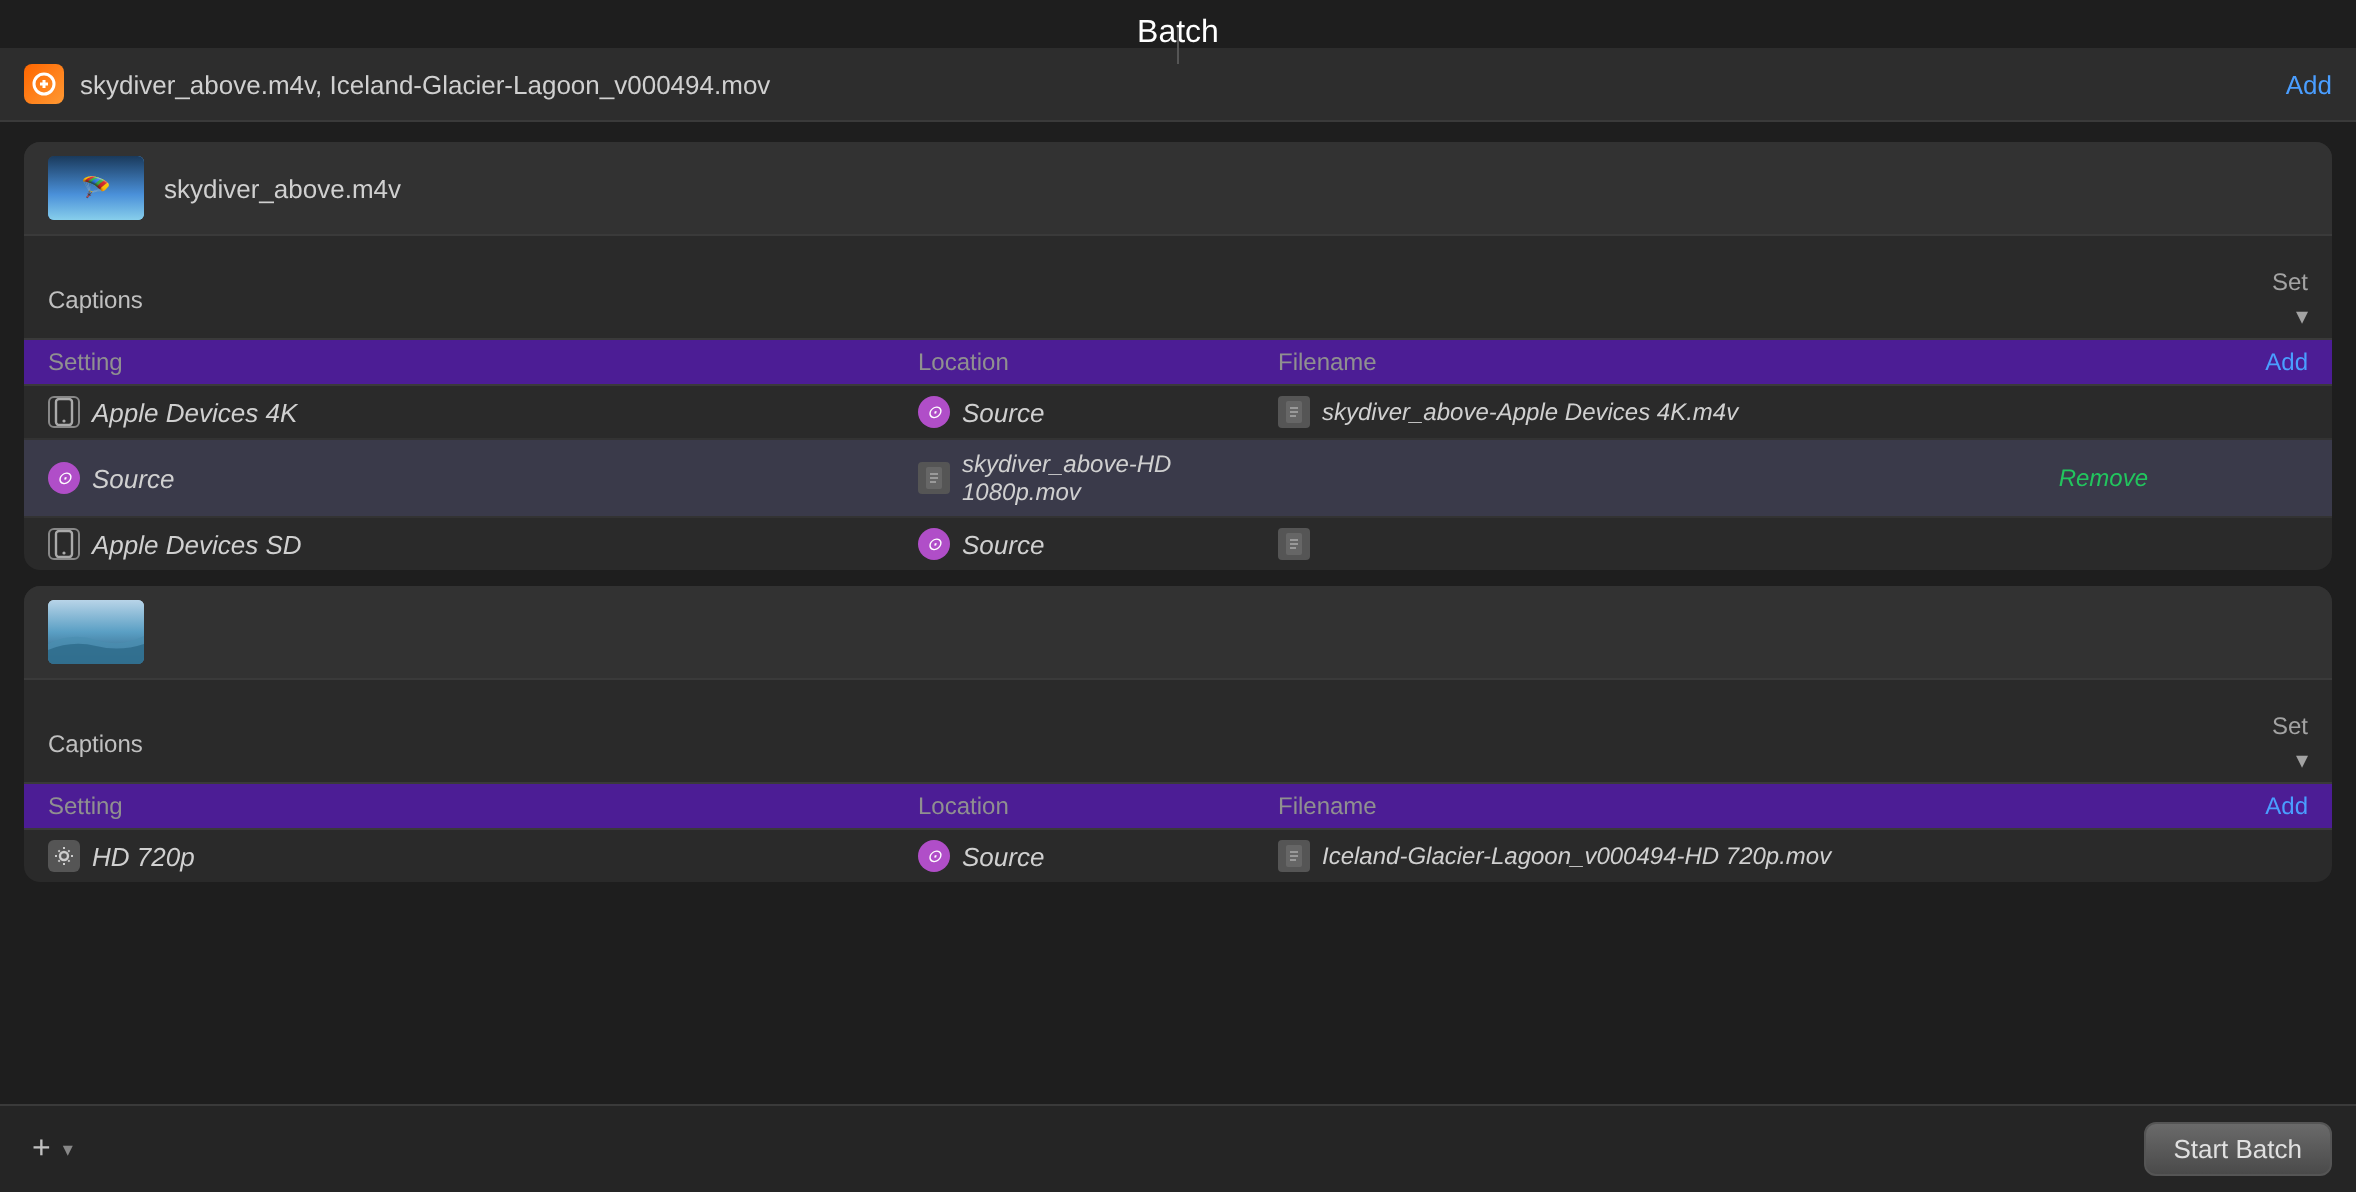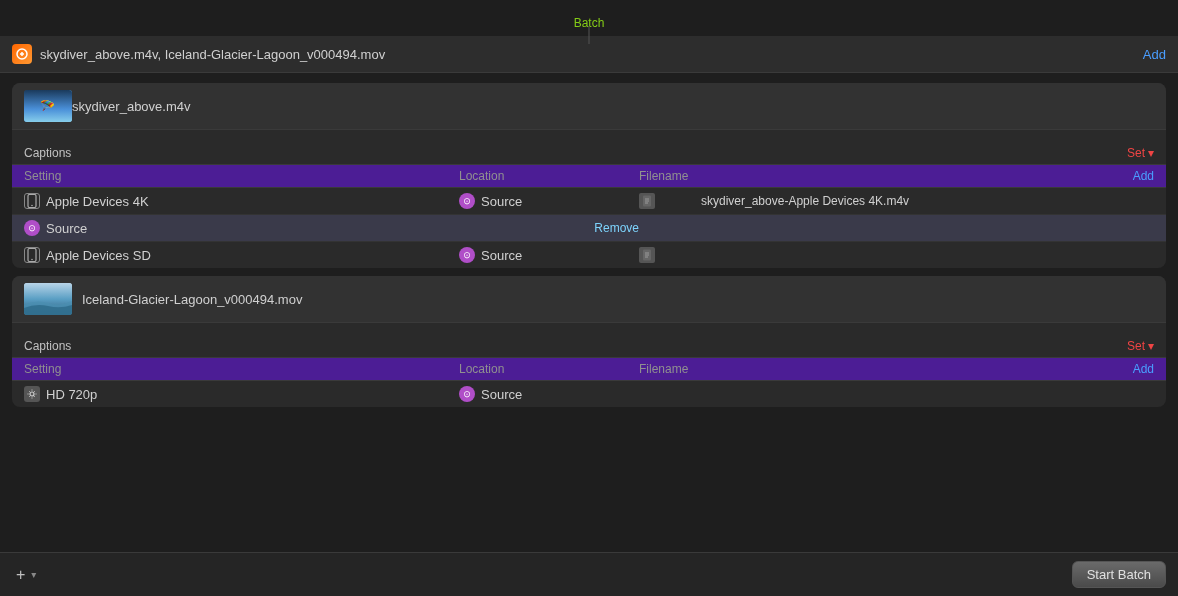--- a/index.html
+++ b/index.html
@@ -12,25 +12,25 @@
       height: 596px;
       overflow: hidden;
       display: flex;
       flex-direction: column;
     }
 
     
     .title-bar {
       text-align: center;
       padding: 10px 0 0 0;
-      color: #84cc16;
-      font-size: 12px;
+      color: #ffffff;
+      font-size: 16px;
       font-weight: 500;
       position: relative;
-      height: 36px;
+      height: 24px;
       display: flex;
       align-items: center;
       justify-content: center;
     }
     .title-bar::after {
       content: '';
       position: absolute;
       bottom: 0;
       left: 50%;
       transform: translateX(-50%);
@@ -91,26 +91,27 @@
       padding: 4px 12px;
       background: #2a2a2a;
       border-bottom: 1px solid #3a3a3a;
       margin-top: 12px;
     }
     .captions-label {
       color: #c0c0c0;
       font-size: 12px;
     }
     .set-dropdown {
-      color: #ef4444;
+      color: #a3a3a3;
       font-size: 12px;
       cursor: pointer;
       display: flex;
       align-items: flex-end;
       gap: 3px;
+      flex-direction: column;
     }
 
     
     .table-header {
       display: grid;
       grid-template-columns: 1fr 180px 1fr 80px;
       padding: 4px 12px;
       background: #4c1d95;
       border-bottom: 1px solid #3a3a3a;
     }
@@ -137,20 +138,21 @@
     .table-row:last-child {
       border-bottom: none;
     }
 
     .cell {
       display: flex;
       align-items: center;
       gap: 6px;
       color: #d0d0d0;
       font-size: 13px;
+      font-style: italic;
     }
     .cell.action {
       justify-content: flex-end;
     }
 
     
     .setting-icon {
       width: 16px;
       height: 16px;
       border-radius: 2px;
@@ -189,21 +191,21 @@
       border-radius: 2px;
       background: #4a4a4a;
       display: flex;
       align-items: center;
       justify-content: center;
       flex-shrink: 0;
       font-size: 8px;
     }
 
     .remove-btn {
-      color: #7dd3fc;
+      color: #22c55e;
       font-size: 12px;
       cursor: pointer;
     }
 
     
     .bottom-bar {
       display: flex;
       align-items: center;
       justify-content: space-between;
       padding: 8px 12px;
@@ -284,21 +286,21 @@
             <linearGradient id="sky1" x1="0" y1="0" x2="0" y2="1">
               <stop offset="0%" stop-color="#1a3a5c"></stop>
               <stop offset="60%" stop-color="#4a90d9"></stop>
               <stop offset="100%" stop-color="#87ceeb"></stop>
             </linearGradient>
           </defs>
           <rect width="48" height="32" fill="url(#sky1)"></rect>
           <text x="24" y="20" text-anchor="middle" font-size="12" fill="white">🪂</text>
         </svg>
       </div>
-      <span style="color:#d0d0d0; font-size:13px; ">skydiver_above.m4v</span>
+      <span style="color:#d0d0d0; font-size:13px; margin-left:10px;">skydiver_above.m4v</span>
     </div>
 
     <div class="captions-bar">
       <span class="captions-label">Captions</span>
       <span class="set-dropdown">
         <span>Set</span>
         <span>▾</span>
       </span>
     </div>
 
@@ -323,29 +325,38 @@
         <div class="location-icon">⊙</div>
         <span>Source</span>
       </div>
       <div class="cell">
         <div class="filename-icon" style="background:#555; border-radius:2px;">
           <svg width="10" height="12" viewBox="0 0 10 12">
             <rect x="1" y="0.5" width="8" height="11" rx="1" fill="#666"></rect>
             <path d="M3 4 L7 4 M3 6 L7 6 M3 8 L6 8" stroke="#aaa" stroke-width="0.8"></path>
           </svg>
         </div>
-        <span style="font-size:12px;margin-left:40px;">skydiver_above-Apple Devices 4K.m4v</span>
+        <span style="font-size:12px;">skydiver_above-Apple Devices 4K.m4v</span>
       </div>
       <div class="cell action"></div>
     </div>
 
     <div class="table-row selected">
       <div class="cell">
         <div class="location-icon">⊙</div>
         <span>Source</span>
+      </div>
+      <div class="cell">
+        <div class="filename-icon" style="background:#555;">
+          <svg width="10" height="12" viewBox="0 0 10 12">
+            <rect x="1" y="0.5" width="8" height="11" rx="1" fill="#666"></rect>
+            <path d="M3 4 L7 4 M3 6 L7 6 M3 8 L6 8" stroke="#aaa" stroke-width="0.8"></path>
+          </svg>
+        </div>
+        <span style="font-size:12px;">skydiver_above-HD 1080p.mov</span>
       </div>
       <div class="cell action">
         <span class="remove-btn">Remove</span>
       </div>
     </div>
 
     <div class="table-row">
       <div class="cell">
         <div class="setting-icon phone">
           <svg width="10" height="14" viewBox="0 0 10 14">
@@ -381,21 +392,20 @@
               <stop offset="0%" stop-color="#b8d4e8"></stop>
               <stop offset="50%" stop-color="#5a9fc4"></stop>
               <stop offset="100%" stop-color="#2d5a7a"></stop>
             </linearGradient>
           </defs>
           <rect width="48" height="32" fill="url(#iceland1)"></rect>
           <path d="M0 22 Q12 16 24 20 Q36 24 48 18 L48 32 L0 32 Z" fill="#4a8fb0" opacity="0.7"></path>
           <path d="M0 25 Q12 20 24 23 Q36 26 48 22 L48 32 L0 32 Z" fill="#2d6a8a" opacity="0.8"></path>
         </svg>
       </div>
-      <span style="color:#d0d0d0; font-size:13px; margin-left:10px;">Iceland-Glacier-Lagoon_v000494.mov</span>
     </div>
 
     <div class="captions-bar">
       <span class="captions-label">Captions</span>
       <span class="set-dropdown">
         <span>Set</span>
         <span>▾</span>
       </span>
     </div>
 
@@ -412,20 +422,29 @@
           <svg width="12" height="12" viewBox="0 0 12 12">
             <circle cx="6" cy="6" r="2" fill="none" stroke="#ccc" stroke-width="1.2"></circle>
             <path d="M6 1.5 L6 2.5 M6 9.5 L6 10.5 M1.5 6 L2.5 6 M9.5 6 L10.5 6 M3.2 3.2 L3.9 3.9 M8.1 8.1 L8.8 8.8 M8.8 3.2 L8.1 3.9 M3.9 8.1 L3.2 8.8" stroke="#ccc" stroke-width="1"></path>
           </svg>
         </div>
         <span>HD 720p</span>
       </div>
       <div class="cell">
         <div class="location-icon">⊙</div>
         <span>Source</span>
+      </div>
+      <div class="cell">
+        <div class="filename-icon" style="background:#555;">
+          <svg width="10" height="12" viewBox="0 0 10 12">
+            <rect x="1" y="0.5" width="8" height="11" rx="1" fill="#666"></rect>
+            <path d="M3 4 L7 4 M3 6 L7 6 M3 8 L6 8" stroke="#aaa" stroke-width="0.8"></path>
+          </svg>
+        </div>
+        <span style="font-size:12px;">Iceland-Glacier-Lagoon_v000494-HD 720p.mov</span>
       </div>
       <div class="cell action"></div>
     </div>
   </div>
 
 </div>
 
 <div class="bottom-bar">
   <div class="add-remove-btns">
     <span class="icon-btn">+</span>

